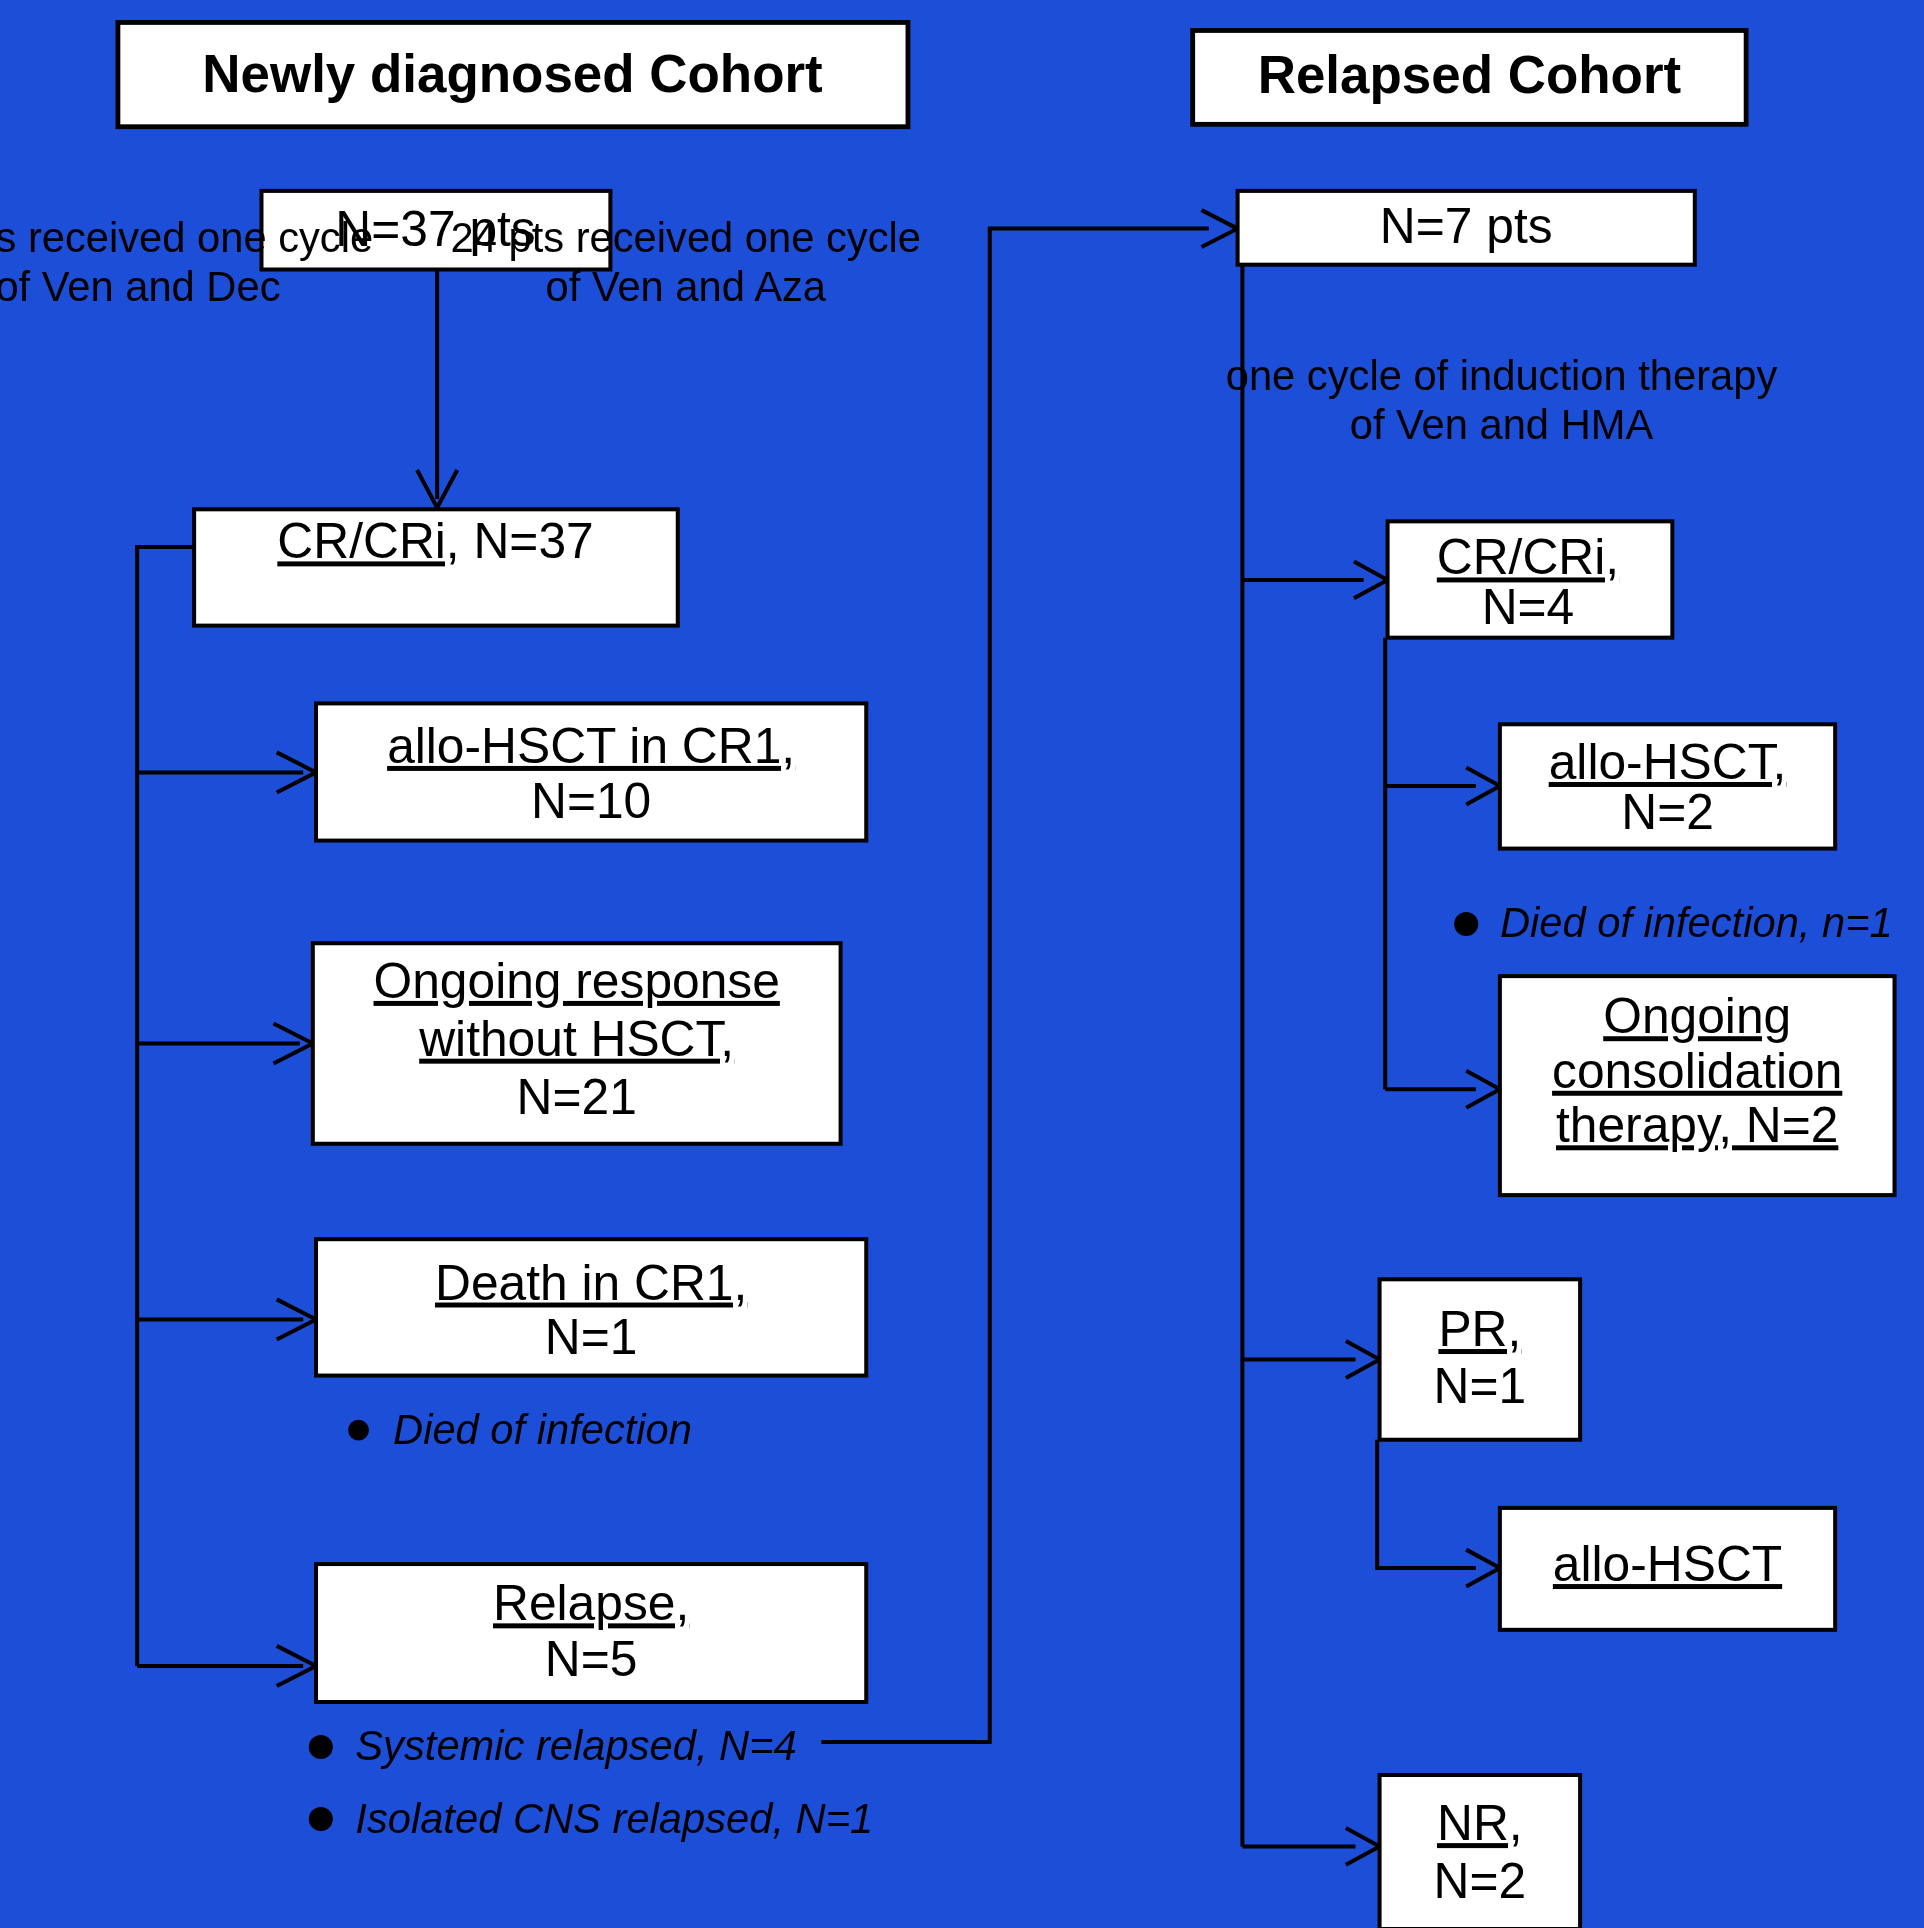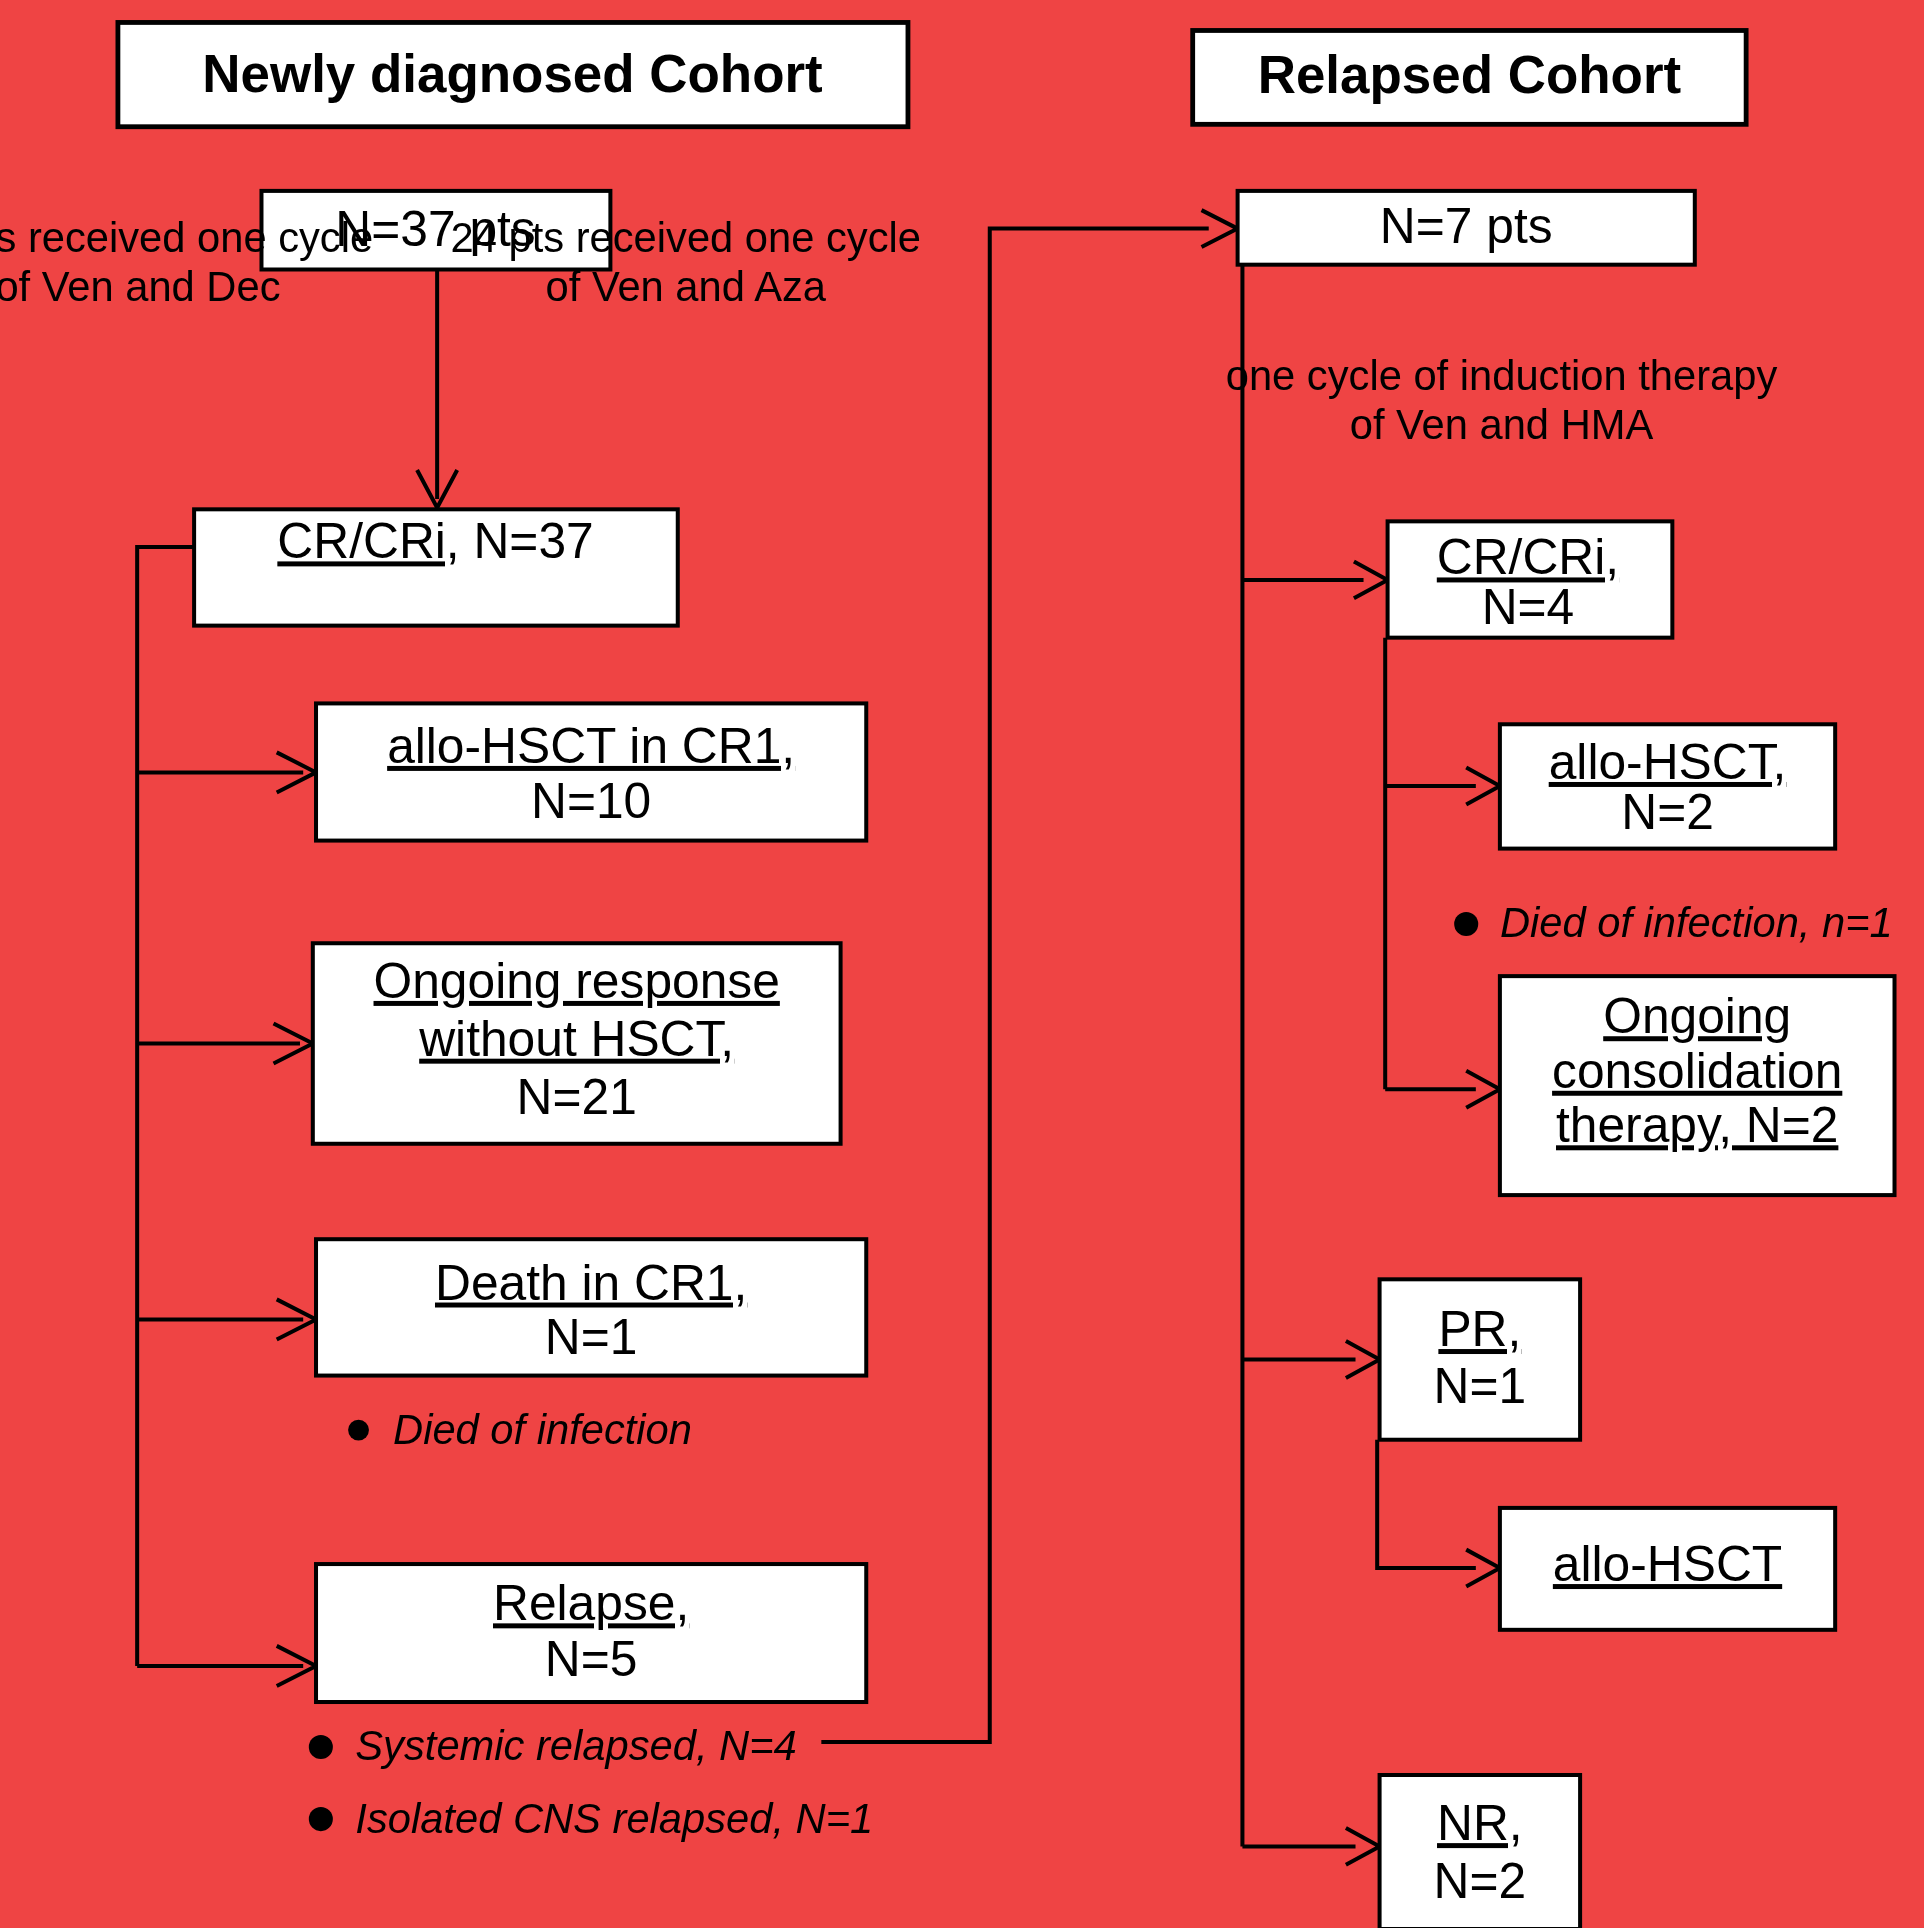--- a/index.html
+++ b/index.html
@@ -5,21 +5,21 @@
 <style>
   html, body {
     margin: 0;
     padding: 0;
     background: #ffffff;
   }
   #page {
     position: relative;
     width: 1925px;
     height: 1929px;
-    background: #ef4444;
+    background: #1d4ed8;
     font-family: "Liberation Sans", sans-serif;
     overflow: hidden;
   }
   svg#flow {
     position: absolute;
     top: 0; left: 0;
     width: 1925px;
     height: 1929px;
     display: block;
   }

